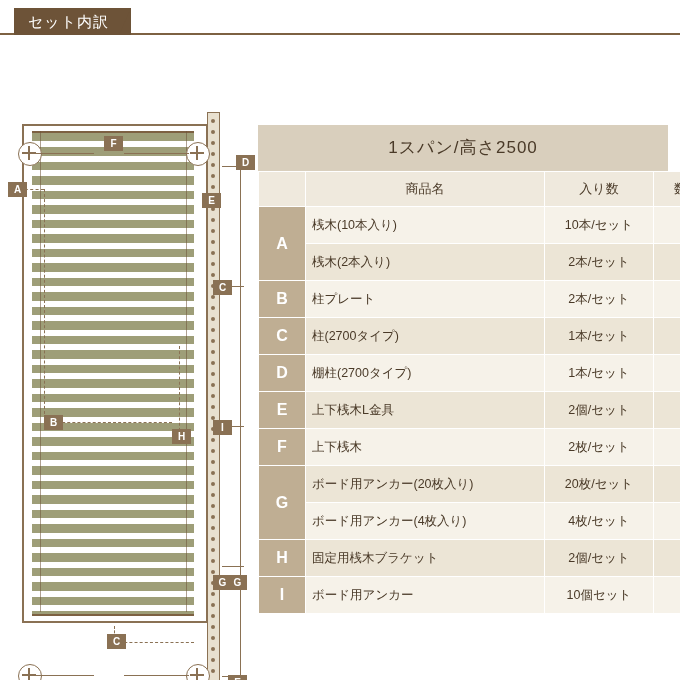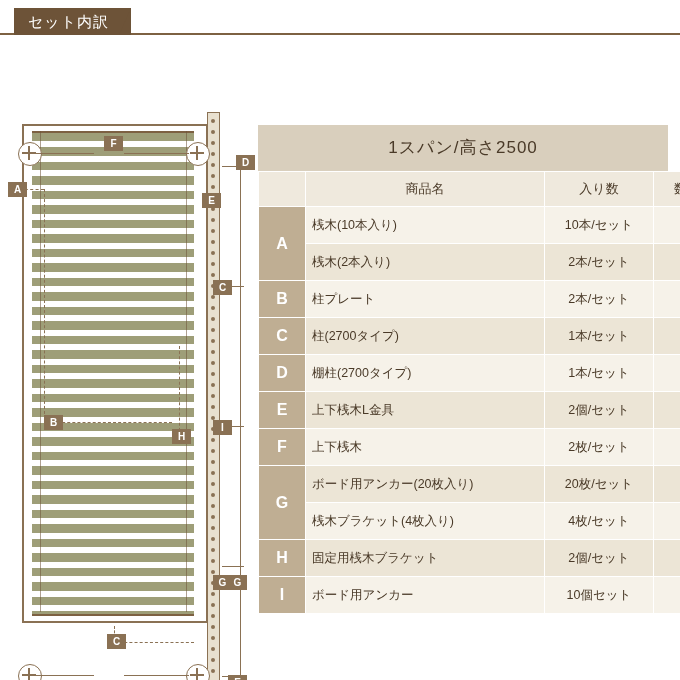--- a/index.html
+++ b/index.html
@@ -427,21 +427,21 @@
           <td class="qty">2枚/セット</td>
           <td class="num">2</td>
         </tr>
         <tr>
           <td class="code" rowspan="2">G</td>
           <td class="name alt">ボード用アンカー(20枚入り)</td>
           <td class="qty alt">20枚/セット</td>
           <td class="num alt">4</td>
         </tr>
         <tr>
-          <td class="name">桟木ブラケット(4枚入り)</td>
+          <td class="name">ボード用アンカー(4枚入り)</td>
           <td class="qty">4枚/セット</td>
           <td class="num">4</td>
         </tr>
         <tr>
           <td class="code" rowspan="1">H</td>
           <td class="name alt">固定用桟木ブラケット</td>
           <td class="qty alt">2個/セット</td>
           <td class="num alt">3</td>
         </tr>
         <tr>

